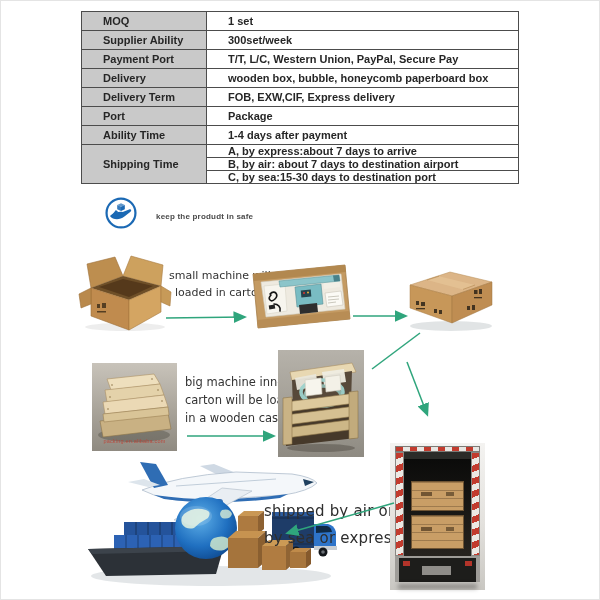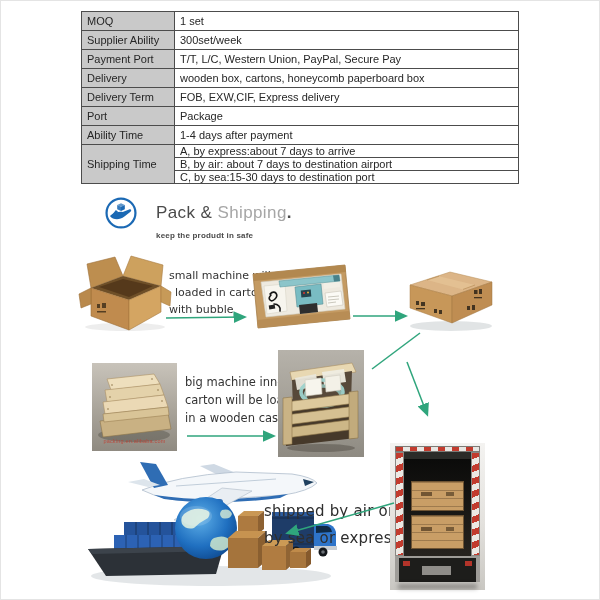--- a/index.html
+++ b/index.html
@@ -2,22 +2,22 @@
 <html><head>
 <meta charset="utf-8">
 <style>
   html,body{margin:0;padding:0;background:#fff;}
   .page{position:relative;width:600px;height:600px;background:#fff;border:1px solid #e4e4e4;
         box-sizing:border-box;overflow:hidden;font-family:"Liberation Sans","DejaVu Sans",sans-serif;}
 
   
   table.info{position:absolute;left:80px;top:10px;width:438px;border-collapse:collapse;
              table-layout:fixed;font-size:11px;color:#262626;}
-  table.info td{border:1px solid #4c4c4c;padding:0 5px;height:18px;line-height:12px;
-                vertical-align:middle;white-space:nowrap;overflow:hidden;}
+  table.info td{border:1px solid #4c4c4c;padding:0 21px;height:18px;line-height:12px;
+                vertical-align:middle;white-space:nowrap;overflow:hidden;font-weight:bold;}
   table.info td.lbl{background:#c9c9c9;width:82px;}
   table.info tr.sub td{height:12px;}
 
   
   .logo-badge{position:absolute;left:103px;top:195px;width:34px;height:34px;}
   .logo-text{position:absolute;left:155px;top:202px;}
   .logo-title{font-size:17px;color:#4a4a4a;letter-spacing:.4px;line-height:19px;}
   .logo-title .light{color:#a6a6a6;}
   .logo-title .dot{font-weight:bold;}
   .logo-tagline{font-size:8px;font-weight:bold;color:#4a4a4a;margin-top:9px;letter-spacing:.2px;}
@@ -83,21 +83,21 @@
     <tr>
       <td class="lbl">Supplier Ability</td>
       <td>300set/week</td>
     </tr>
     <tr>
       <td class="lbl">Payment Port</td>
       <td>T/T, L/C, Western Union, PayPal, Secure Pay</td>
     </tr>
     <tr>
       <td class="lbl">Delivery</td>
-      <td>wooden box, cartons, honeycomb paperboard box</td>
+      <td>wooden box, bubble, honeycomb paperboard box</td>
     </tr>
     <tr>
       <td class="lbl">Delivery Term</td>
       <td>FOB, EXW,CIF, Express delivery</td>
     </tr>
     <tr>
       <td class="lbl">Port</td>
       <td>Package</td>
     </tr>
     <tr>
@@ -125,21 +125,20 @@
         <polygon points="15.5,10.5 20,12.5 20,17.5 15.5,15.5" fill="#1b69b4" opacity=".88"></polygon>
         <polygon points="24.5,10.5 20,12.5 20,17.5 24.5,15.5" fill="#1b69b4"></polygon>
       </g>
       <g>
         <path d="M10,21.5 L14,16.5 L16.5,18.5 L12.5,22 Z" fill="#1b69b4"></path>
         <path d="M7,23.5 C11,19.5 17,18.2 22,18.8 L29.5,15.8 C31.8,15 33,16.8 31.2,18.4 L24,24.2 C18,28.8 10.5,28.2 7,23.5 Z" fill="#1b69b4"></path>
       </g>
     </svg>
   </div>
   <div class="logo-text">
-    <div class="logo-title"><span>Pack &amp;</span> <span class="light">Shipping</span><span class="dot">.</span></div>
     <div class="logo-tagline">keep the produdt in safe</div>
   </div>
 
   <div class="ph" id="openBox">
     <svg viewBox="0 0 96 78">
       <ellipse cx="48" cy="73" rx="40" ry="4" fill="#000" opacity=".07"></ellipse>
       <polygon points="14,34 10,10 38,3 46,22" fill="#bd8e4f" stroke="#9c6f37" stroke-width=".6"></polygon>
       <polygon points="46,22 54,2 86,11 84,32" fill="#cda15e" stroke="#a87a3f" stroke-width=".6"></polygon>
       <polygon points="14,34 46,22 84,32 52,46" fill="#6e4f28"></polygon>
       <polygon points="22,33 46,25 76,32 52,43" fill="#55391b"></polygon>
@@ -151,21 +150,20 @@
         <rect x="20" y="50" width="3" height="4"></rect>
           <rect x="25" y="49" width="4" height="5"></rect>
         <rect x="20" y="57" width="9" height="1.5"></rect>
       </g>
     </svg>
   </div>
 
   <div class="note" id="note1">
     <div>small machine will</div>
     <div class="ind">loaded in carton</div>
-    <div>with bubble</div>
   </div>
 
   <div class="ph" id="machineCarton">
     <svg viewBox="0 0 104 70">
       <polygon points="4,14 96,5 101,59 9,68" fill="#c49a62" stroke="#a37c47" stroke-width=".8"></polygon>
       <polygon points="4,14 96,5 97,12 5,21" fill="#b2884f"></polygon>
       <polygon points="8,60 100,51 101,59 9,68" fill="#b88d55"></polygon>
       <polygon points="12,22 92,14 96,49 17,57" fill="#eeeae0" stroke="#d4d0c2" stroke-width=".6"></polygon>
       <polygon points="15,26 36,24 38,51 18,54" fill="#f7f5ee" stroke="#d9d5c7" stroke-width=".6"></polygon>
       <path d="M21,34 c5,-5 9,1 5,5 c-4,4 -8,0 -4,-4 m3,9 c4,0 7,3 6,7" fill="none" stroke="#151515" stroke-width="1.6" stroke-linecap="round"></path>

